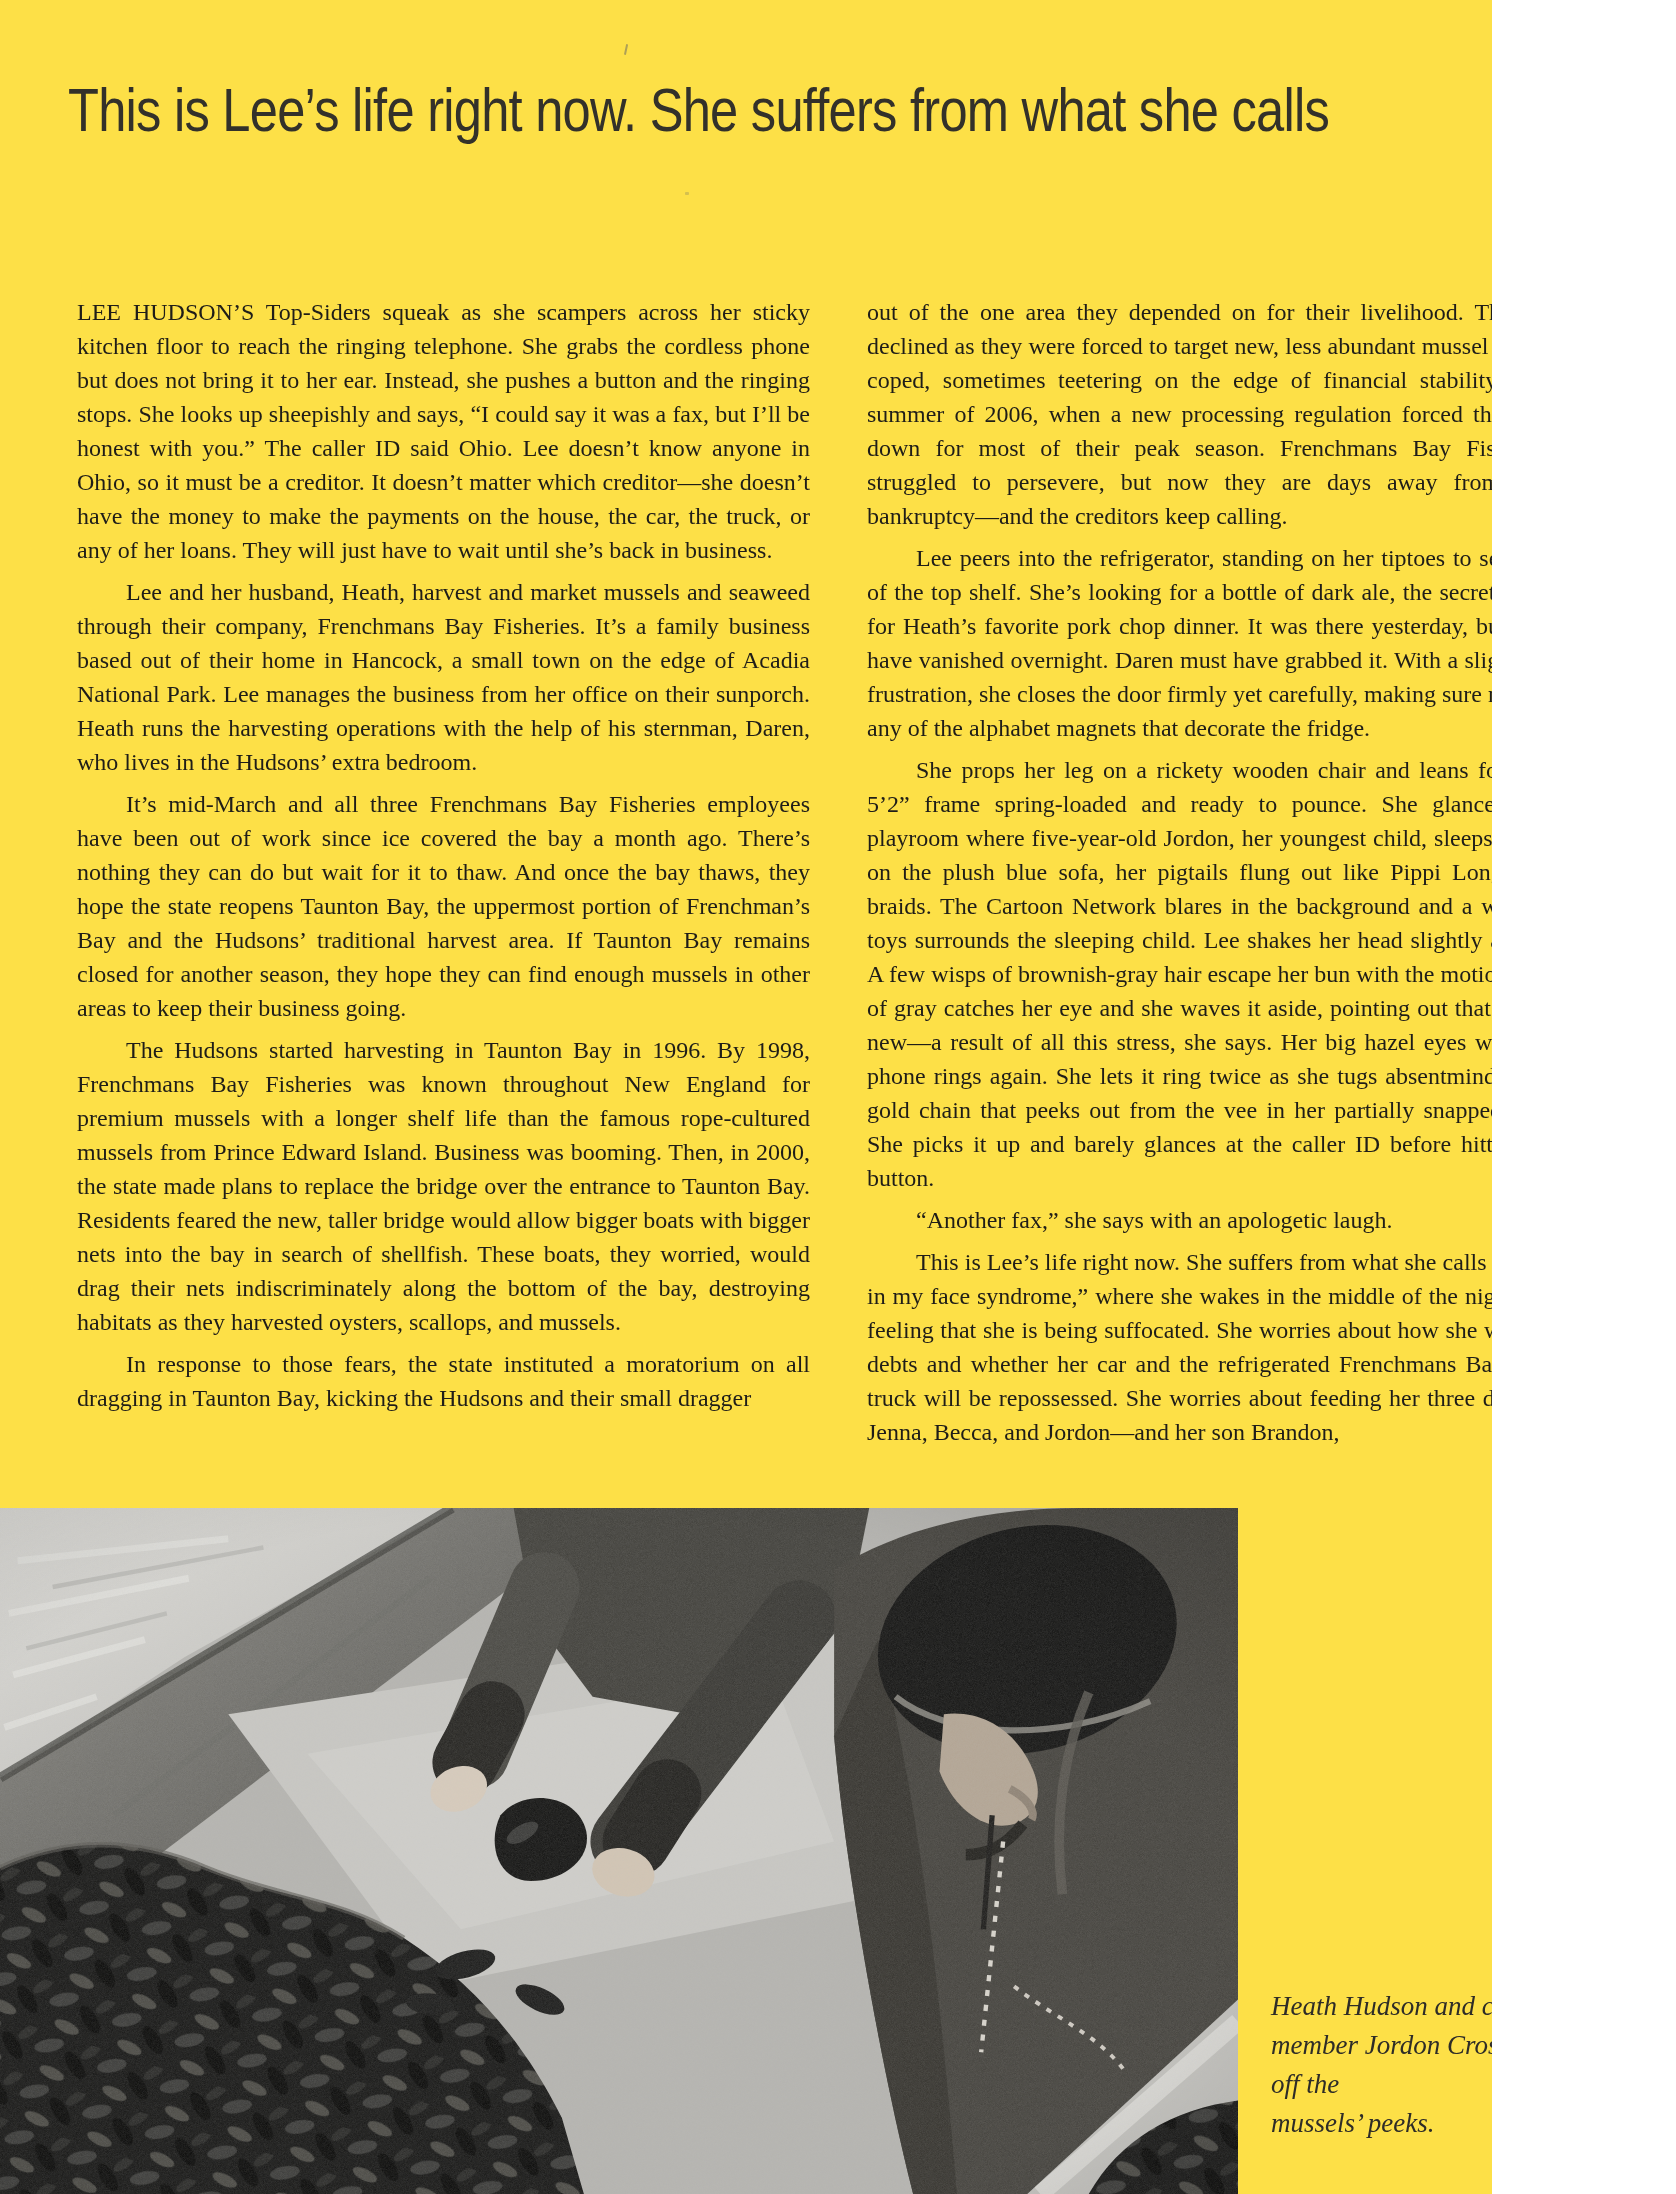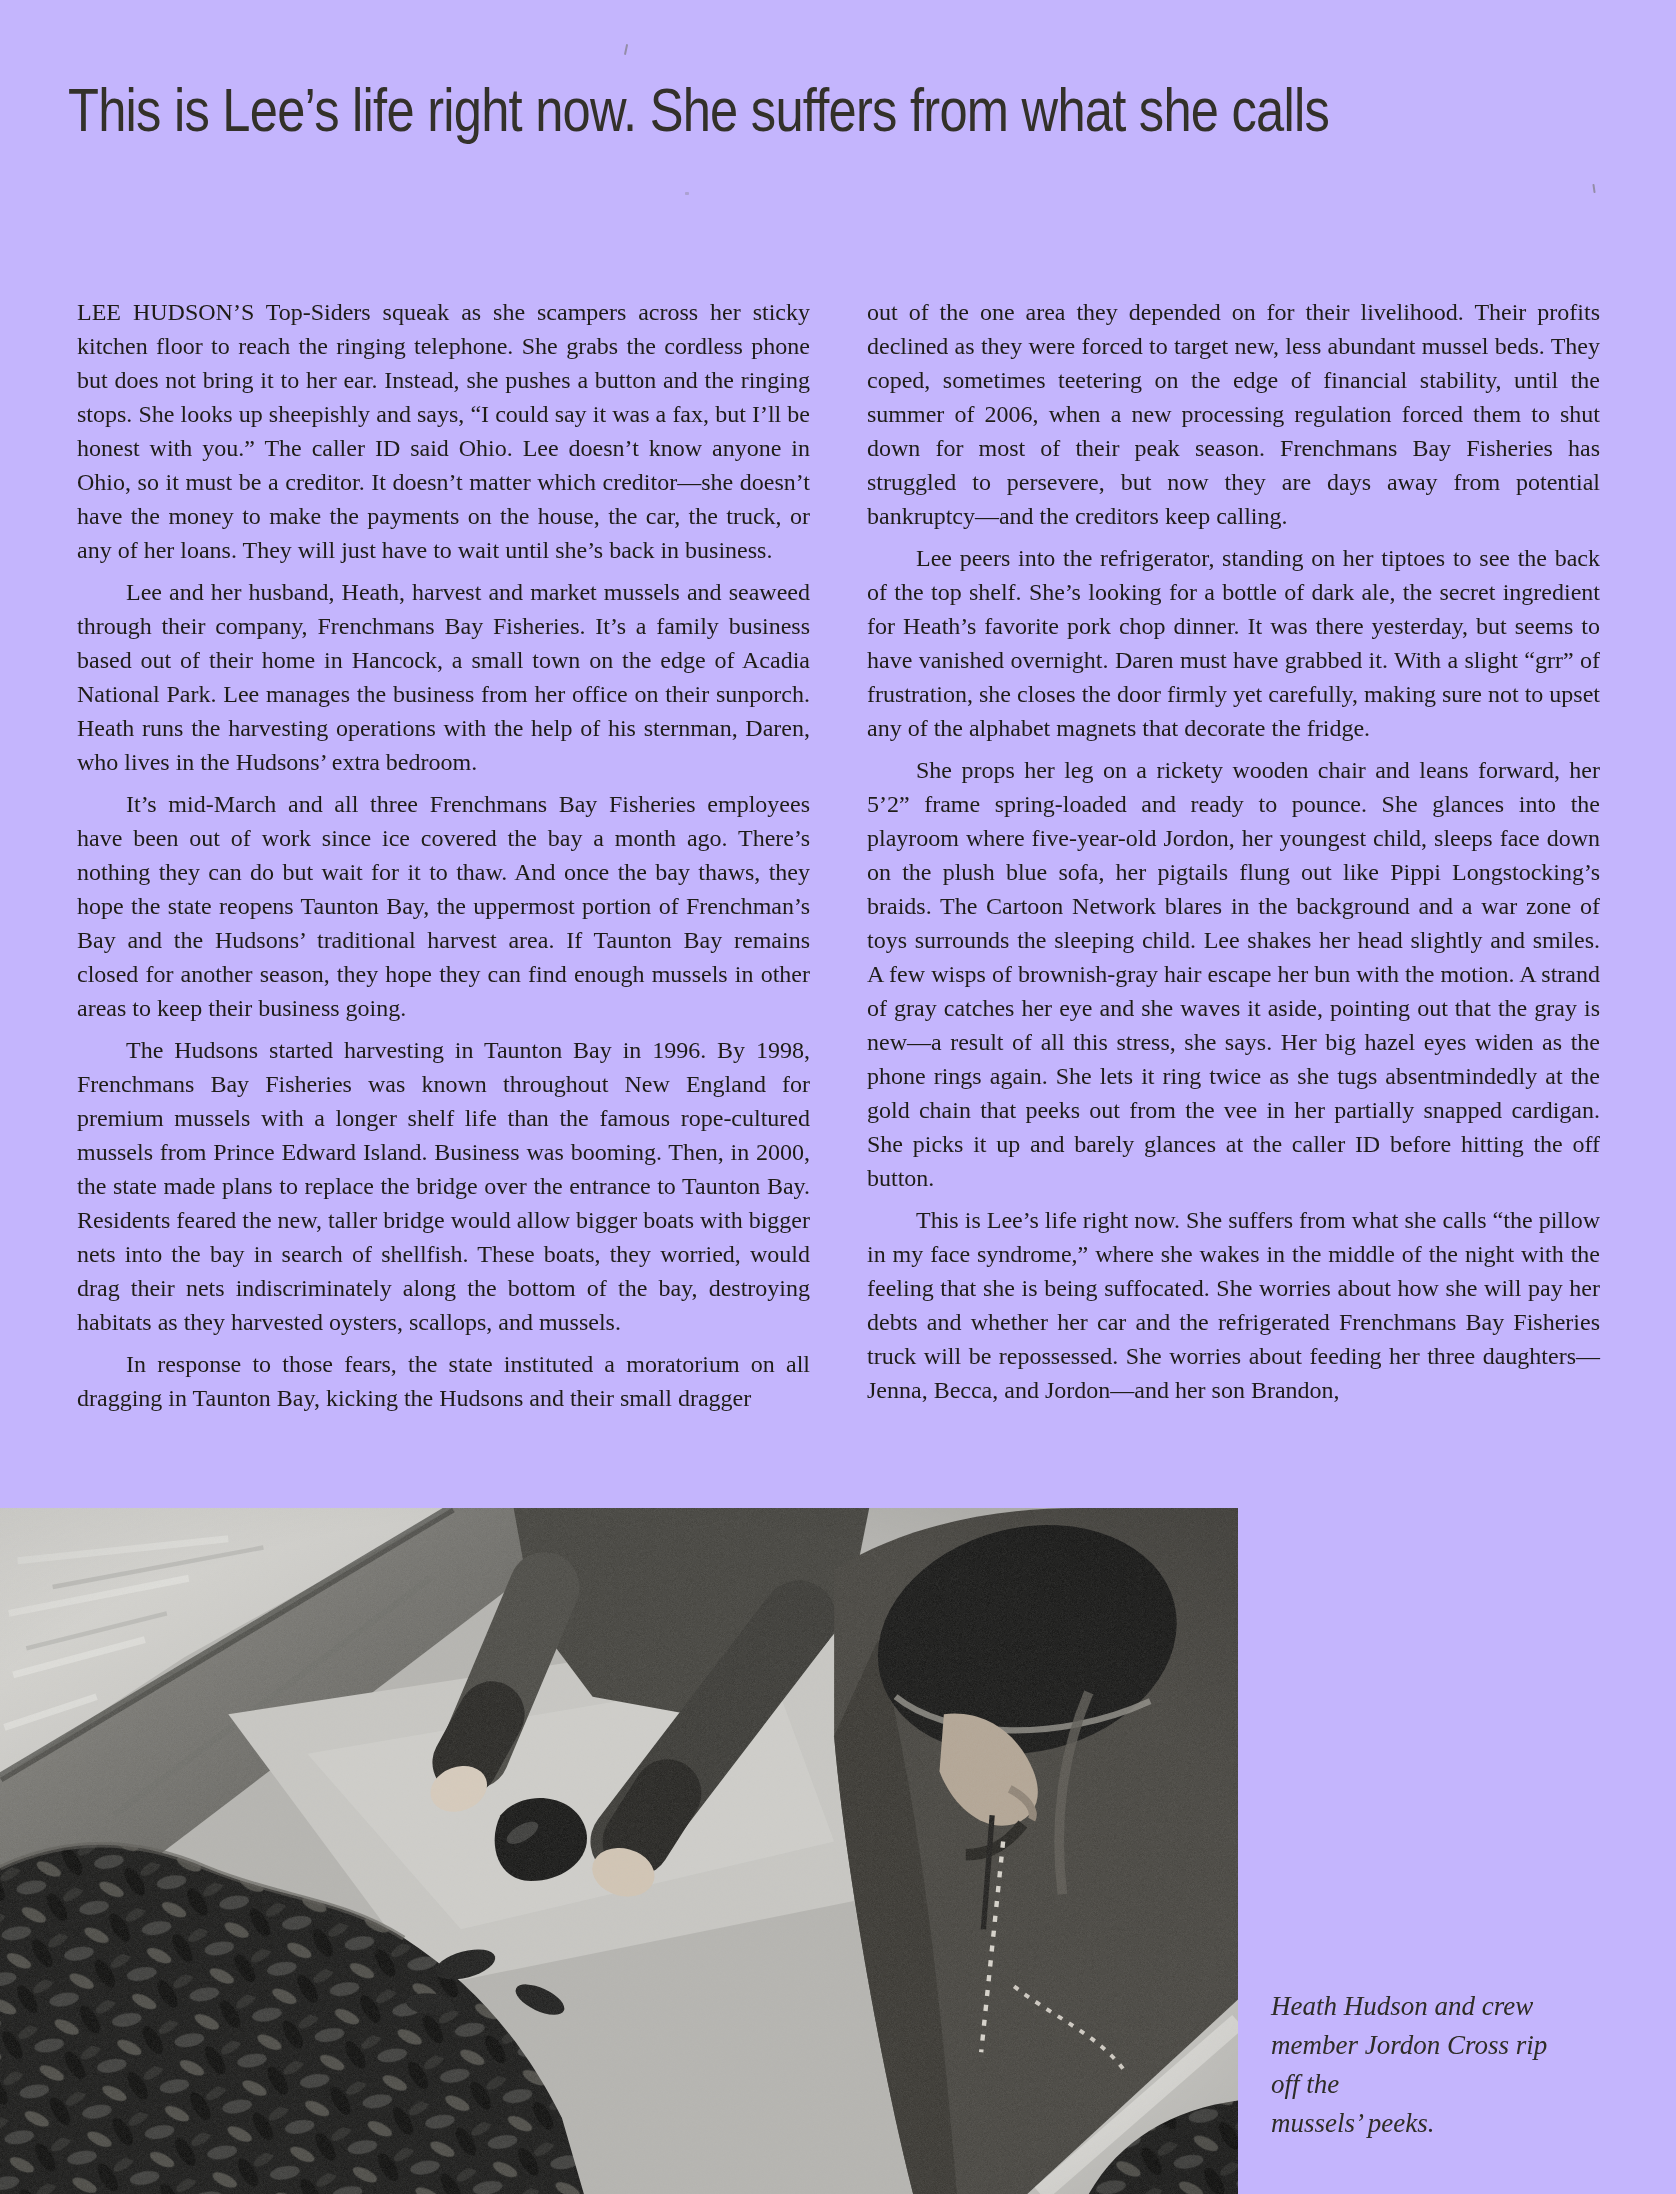--- a/index.html
+++ b/index.html
@@ -1,18 +1,18 @@
 <!DOCTYPE html>
 <html style="font-size:7px"><head>
 <meta charset="utf-8">
 <style>
   html,body{margin:0;padding:0;}
   .page{
-    position:relative; width:1676px; height:2194px;
-    background:#c4b5fd; overflow:hidden;
+    position:relative; width:1492px; height:2194px;
+    background:#fde047; overflow:hidden;
     font-family:"Liberation Serif", serif;
   }
   .headline{
     position:absolute; left:68px; top:75px; margin:0;
     font-family:"Liberation Sans", sans-serif;
     font-weight:400; font-size:61px; line-height:1.15;
     letter-spacing:-0.9px; color:#33312a; white-space:nowrap;
     transform:scaleX(0.83); transform-origin:left top;
   }
   .col{
@@ -54,20 +54,21 @@
     <p>Lee and her husband, Heath, harvest and market mussels and seaweed through their company, Frenchmans Bay Fisheries. It’s a family business based out of their home in Hancock, a small town on the edge of Acadia National Park. Lee manages the business from her office on their sunporch. Heath runs the harvesting operations with the help of his sternman, Daren, who lives in the Hudsons’ extra bedroom.</p>
     <p>It’s mid-March and all three Frenchmans Bay Fisheries employees have been out of work since ice covered the bay a month ago. There’s nothing they can do but wait for it to thaw. And once the bay thaws, they hope the state reopens Taunton Bay, the uppermost portion of Frenchman’s Bay and the Hudsons’ traditional harvest area. If Taunton Bay remains closed for another season, they hope they can find enough mussels in other areas to keep their business going.</p>
     <p>The Hudsons started harvesting in Taunton Bay in 1996. By 1998, Frenchmans Bay Fisheries was known throughout New England for premium mussels with a longer shelf life than the famous rope-cultured mussels from Prince Edward Island. Business was booming. Then, in 2000, the state made plans to replace the bridge over the entrance to Taunton Bay. Residents feared the new, taller bridge would allow bigger boats with bigger nets into the bay in search of shellfish. These boats, they worried, would drag their nets indiscriminately along the bottom of the bay, destroying habitats as they harvested oysters, scallops, and mussels.</p>
     <p>In response to those fears, the state instituted a moratorium on all dragging in Taunton Bay, kicking the Hudsons and their small dragger</p>
   </div>
 
   <div class="col col-right">
     <p class="noindent">out of the one area they depended on for their livelihood. Their profits declined as they were forced to target new, less abundant mussel beds. They coped, sometimes teetering on the edge of financial stability, until the summer of 2006, when a new processing regulation forced them to shut down for most of their peak season. Frenchmans Bay Fisheries has struggled to persevere, but now they are days away from potential bankruptcy—and the creditors keep calling.</p>
     <p>Lee peers into the refrigerator, standing on her tiptoes to see the back of the top shelf. She’s looking for a bottle of dark ale, the secret ingredient for Heath’s favorite pork chop dinner. It was there yesterday, but seems to have vanished overnight. Daren must have grabbed it. With a slight “grr” of frustration, she closes the door firmly yet carefully, making sure not to upset any of the alphabet magnets that decorate the fridge.</p>
     <p>She props her leg on a rickety wooden chair and leans forward, her 5’2” frame spring-loaded and ready to pounce. She glances into the playroom where five-year-old Jordon, her youngest child, sleeps face down on the plush blue sofa, her pigtails flung out like Pippi Longstocking’s braids. The Cartoon Network blares in the background and a war zone of toys surrounds the sleeping child. Lee shakes her head slightly and smiles. A few wisps of brownish-gray hair escape her bun with the motion. A strand of gray catches her eye and she waves it aside, pointing out that the gray is new—a result of all this stress, she says. Her big hazel eyes widen as the phone rings again. She lets it ring twice as she tugs absentmindedly at the gold chain that peeks out from the vee in her partially snapped cardigan. She picks it up and barely glances at the caller ID before hitting the off button.</p>
+    <p>“Another fax,” she says with an apologetic laugh.</p>
     <p>This is Lee’s life right now. She suffers from what she calls “the pillow in my face syndrome,” where she wakes in the middle of the night with the feeling that she is being suffocated. She worries about how she will pay her debts and whether her car and the refrigerated Frenchmans Bay Fisheries truck will be repossessed. She worries about feeding her three daughters—Jenna, Becca, and Jordon—and her son Brandon,</p>
   </div>
 
   <figure class="photo">
     <svg viewBox="0 0 2820 1563" preserveAspectRatio="none">
       <defs>
         <linearGradient id="bandg" x1="0" y1="0" x2="1" y2="1">
           <stop offset="0" stop-color="#8a8984"></stop>
           <stop offset="1" stop-color="#504f4b"></stop>
         </linearGradient>

